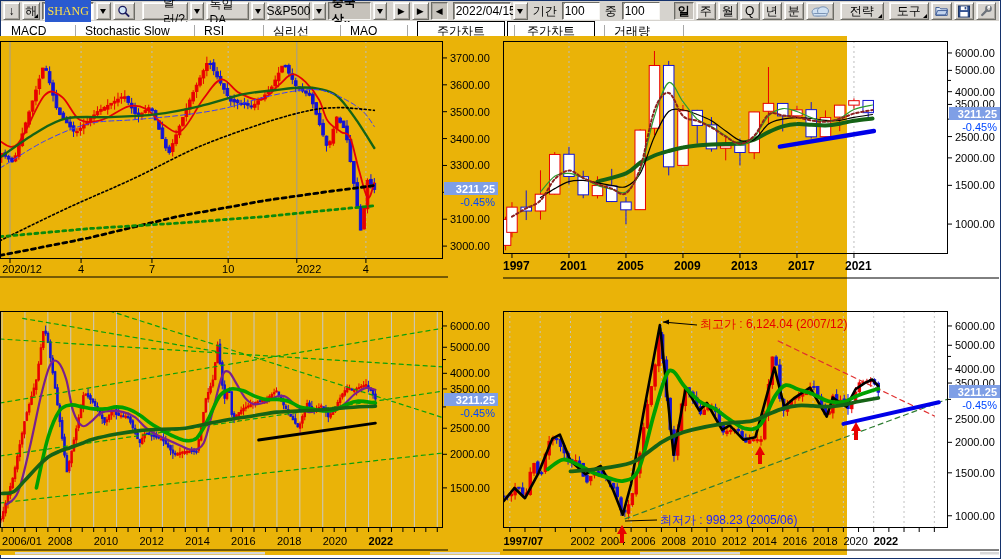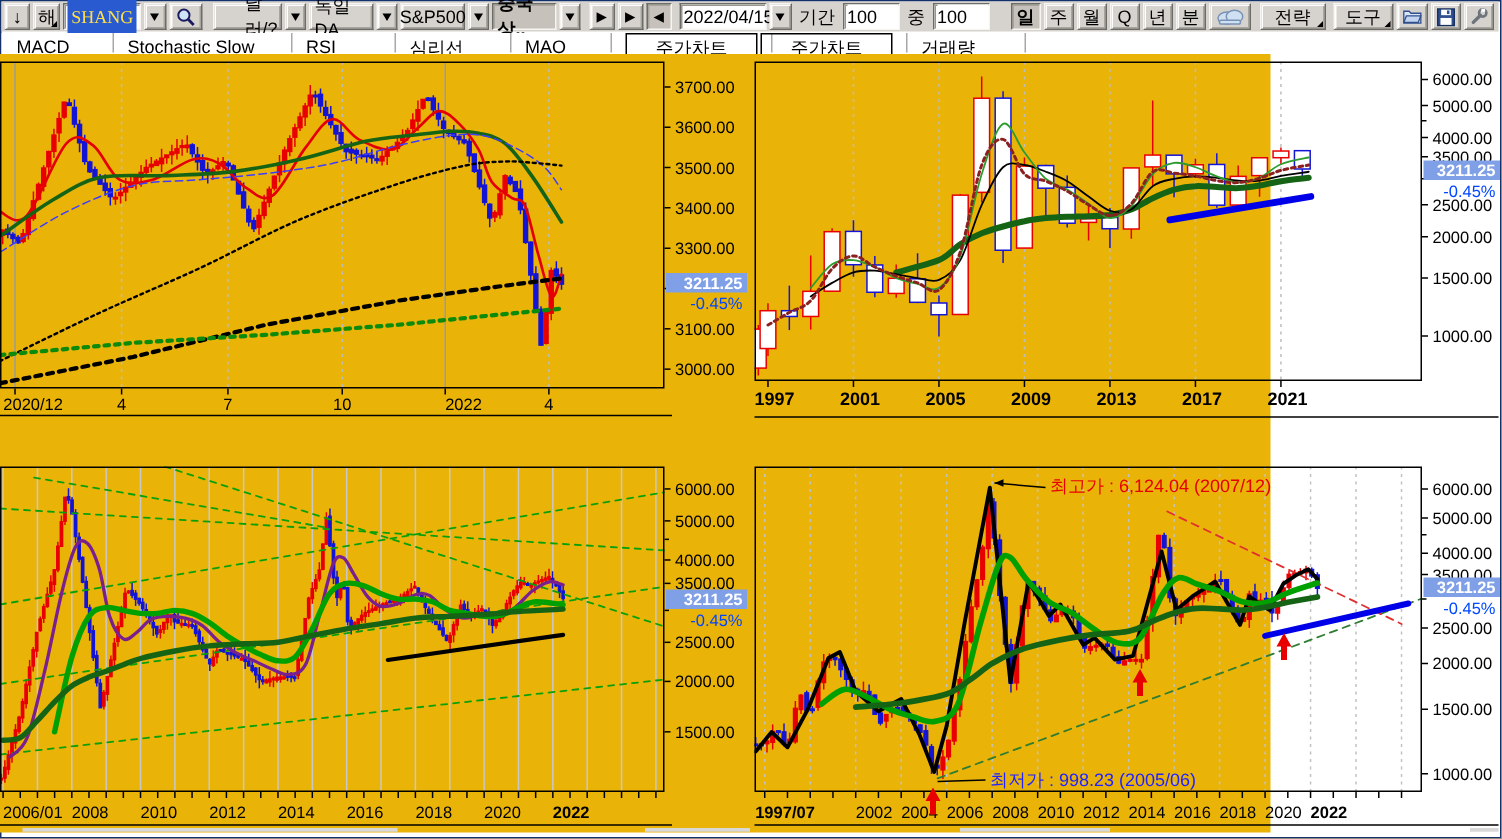--- a/index.html
+++ b/index.html
@@ -13,21 +13,21 @@
   .btn.pressed{border-color:#6c6c66 #f6f5f2 #f6f5f2 #6c6c66;box-shadow:inset 1px 1px 0 #a8a49e;background:#c6c2bb;}
   .corner:after{content:"";position:absolute;right:1px;bottom:1px;width:0;height:0;
        border-left:4px solid transparent;border-bottom:4px solid #000;}
   .caret{width:0;height:0;border-left:3.5px solid transparent;border-right:3.5px solid transparent;border-top:5px solid #000;}
   .sunken{height:18px;background:#fff;border:1px solid;border-color:#6c6c66 #f6f5f2 #f6f5f2 #6c6c66;
        box-shadow:inset 1px 1px 0 #9a968f;display:inline-flex;align-items:center;font-size:12px;padding:0 2px;box-sizing:border-box;}
   .sel{background:#2a5ad0;color:#fde047;padding:16px 2px;font-family:Liberation Serif, serif;}
   input.fld{height:16px;width:34px;border:none;outline:none;font:12px "Liberation Sans",sans-serif;padding:0;}
   .lbl{font-size:12px;color:#000;padding:0 3px;white-space:nowrap;}
   .tabsrow{position:absolute;top:22px;left:1px;width:998px;height:18px;background:#fff;font-size:12px;}
-  .indgroup{position:absolute;top:0;height:18px;display:flex;}
+  .indgroup{position:absolute;top:0;height:18px;display:flex;align-items:center;}
   .indtab{display:inline-block;padding:2px 2px;color:#000;white-space:nowrap;}
   .indsep{width:1px;height:13px;background:#a8a8a8;margin:0 7px;}
   .indtab.boxed{border:1px solid #000;padding:1px 19px;margin:0 2px;}
   .charts{position:absolute;top:36px;left:0;width:847px;height:519px;background:#eab308;}
   .chart-title{position:absolute;top:244px;left:0;width:1001px;text-align:center;
        font-family:"Liberation Serif",serif;font-size:21px;color:#000;letter-spacing:7px;word-spacing:4px;}
   svg text{font-family:"Liberation Sans",sans-serif;}
 </style>
 </head>
 <body>

